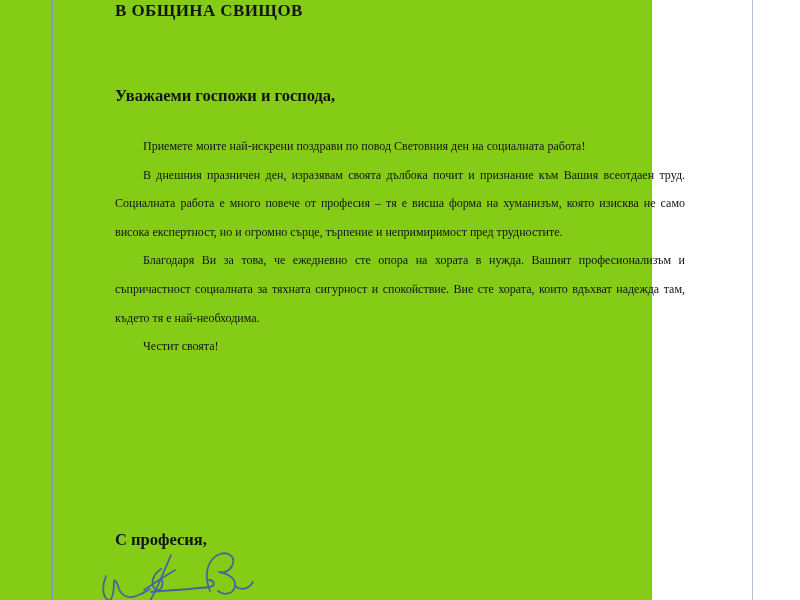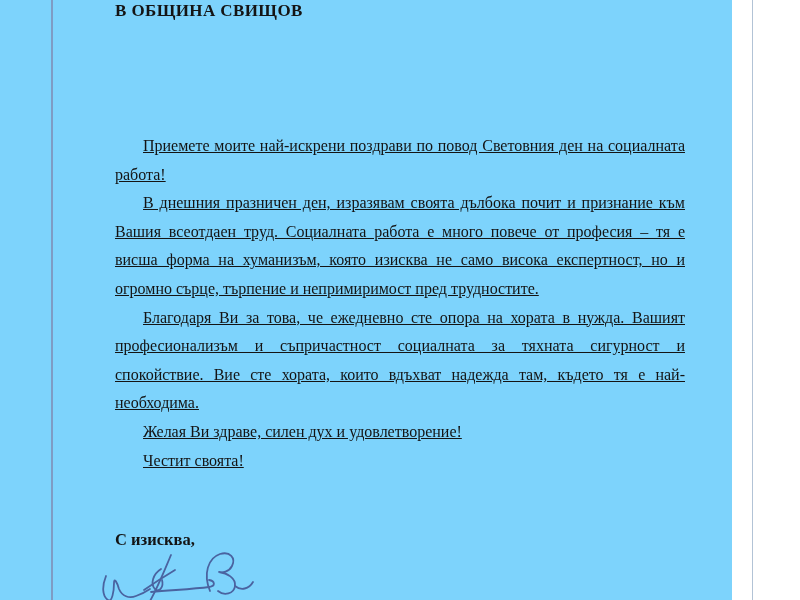--- a/index.html
+++ b/index.html
@@ -9,23 +9,23 @@
   }
   body {
     width: 800px;
     height: 600px;
     overflow: hidden;
     font-family: "Liberation Serif", serif;
     color: #141414;
   }
   .page {
     position: relative;
-    width: 732px;
+    width: 652px;
     height: 600px;
-    background: #7dd3fc;
+    background: #84cc16;
   }
   .vline-left {
     position: absolute;
     left: 51px;
     top: 0;
     width: 2px;
     height: 600px;
     background: #7e9cc4;
   }
   .vline-right {
@@ -51,24 +51,23 @@
     top: 86px;
     font-size: 16.5px;
     font-weight: bold;
     white-space: nowrap;
   }
   .body-text {
     position: absolute;
     left: 115px;
     top: 132px;
     width: 570px;
-    font-size: 16px;
+    font-size: 12px;
     line-height: 28.6px;
     text-align: justify;
-    text-decoration: underline;
   }
   .body-text p {
     margin: 0;
     text-indent: 28px;
   }
   .closing {
     position: absolute;
     left: 115px;
     top: 530px;
     font-size: 16.5px;
@@ -98,30 +97,30 @@
 </head>
 <body>
 
 <div class="page">
 
   <div class="vline-left"></div>
   <div class="vline-right"></div>
 
   <div class="doc-header">В ОБЩИНА СВИЩОВ</div>
 
+  <div class="salutation">Уважаеми госпожи и господа,</div>
 
   <div class="body-text">
     <p>Приемете моите най-искрени поздрави по повод Световния ден на социалната работа!</p>
     <p>В днешния празничен ден, изразявам своята дълбока почит и признание към Вашия всеотдаен труд. Социалната работа е много повече от професия – тя е висша форма на хуманизъм, която изисква не само висока експертност, но и огромно сърце, търпение и непримиримост пред трудностите.</p>
     <p>Благодаря Ви за това, че ежедневно сте опора на хората в нужда. Вашият професионализъм и съпричастност социалната за тяхната сигурност и спокойствие. Вие сте хората, които вдъхват надежда там, където тя е най-необходима.</p>
-    <p>Желая Ви здраве, силен дух и удовлетворение!</p>
     <p>Честит своята!</p>
   </div>
 
-  <div class="closing">С изисква,</div>
+  <div class="closing">С професия,</div>
 
   <div class="signature-wrap">
     <svg viewBox="100 548 170 52" xmlns="http://www.w3.org/2000/svg" aria-hidden="true">
       <g stroke="#4a63a0">
 
         <path d="M108,576 C104,586 104,596 110,600 C114,603 116,591 116,583 C116,577 119,582 121,589 C124,596 131,599 138,596 C144,594 149,591 152,589"></path>
 
         <path d="M173,555 C167,569 160,587 152,601"></path>
 
         <path d="M163,569 C155,574 152,584 157,589 C161,593 166,587 164,580"></path>

